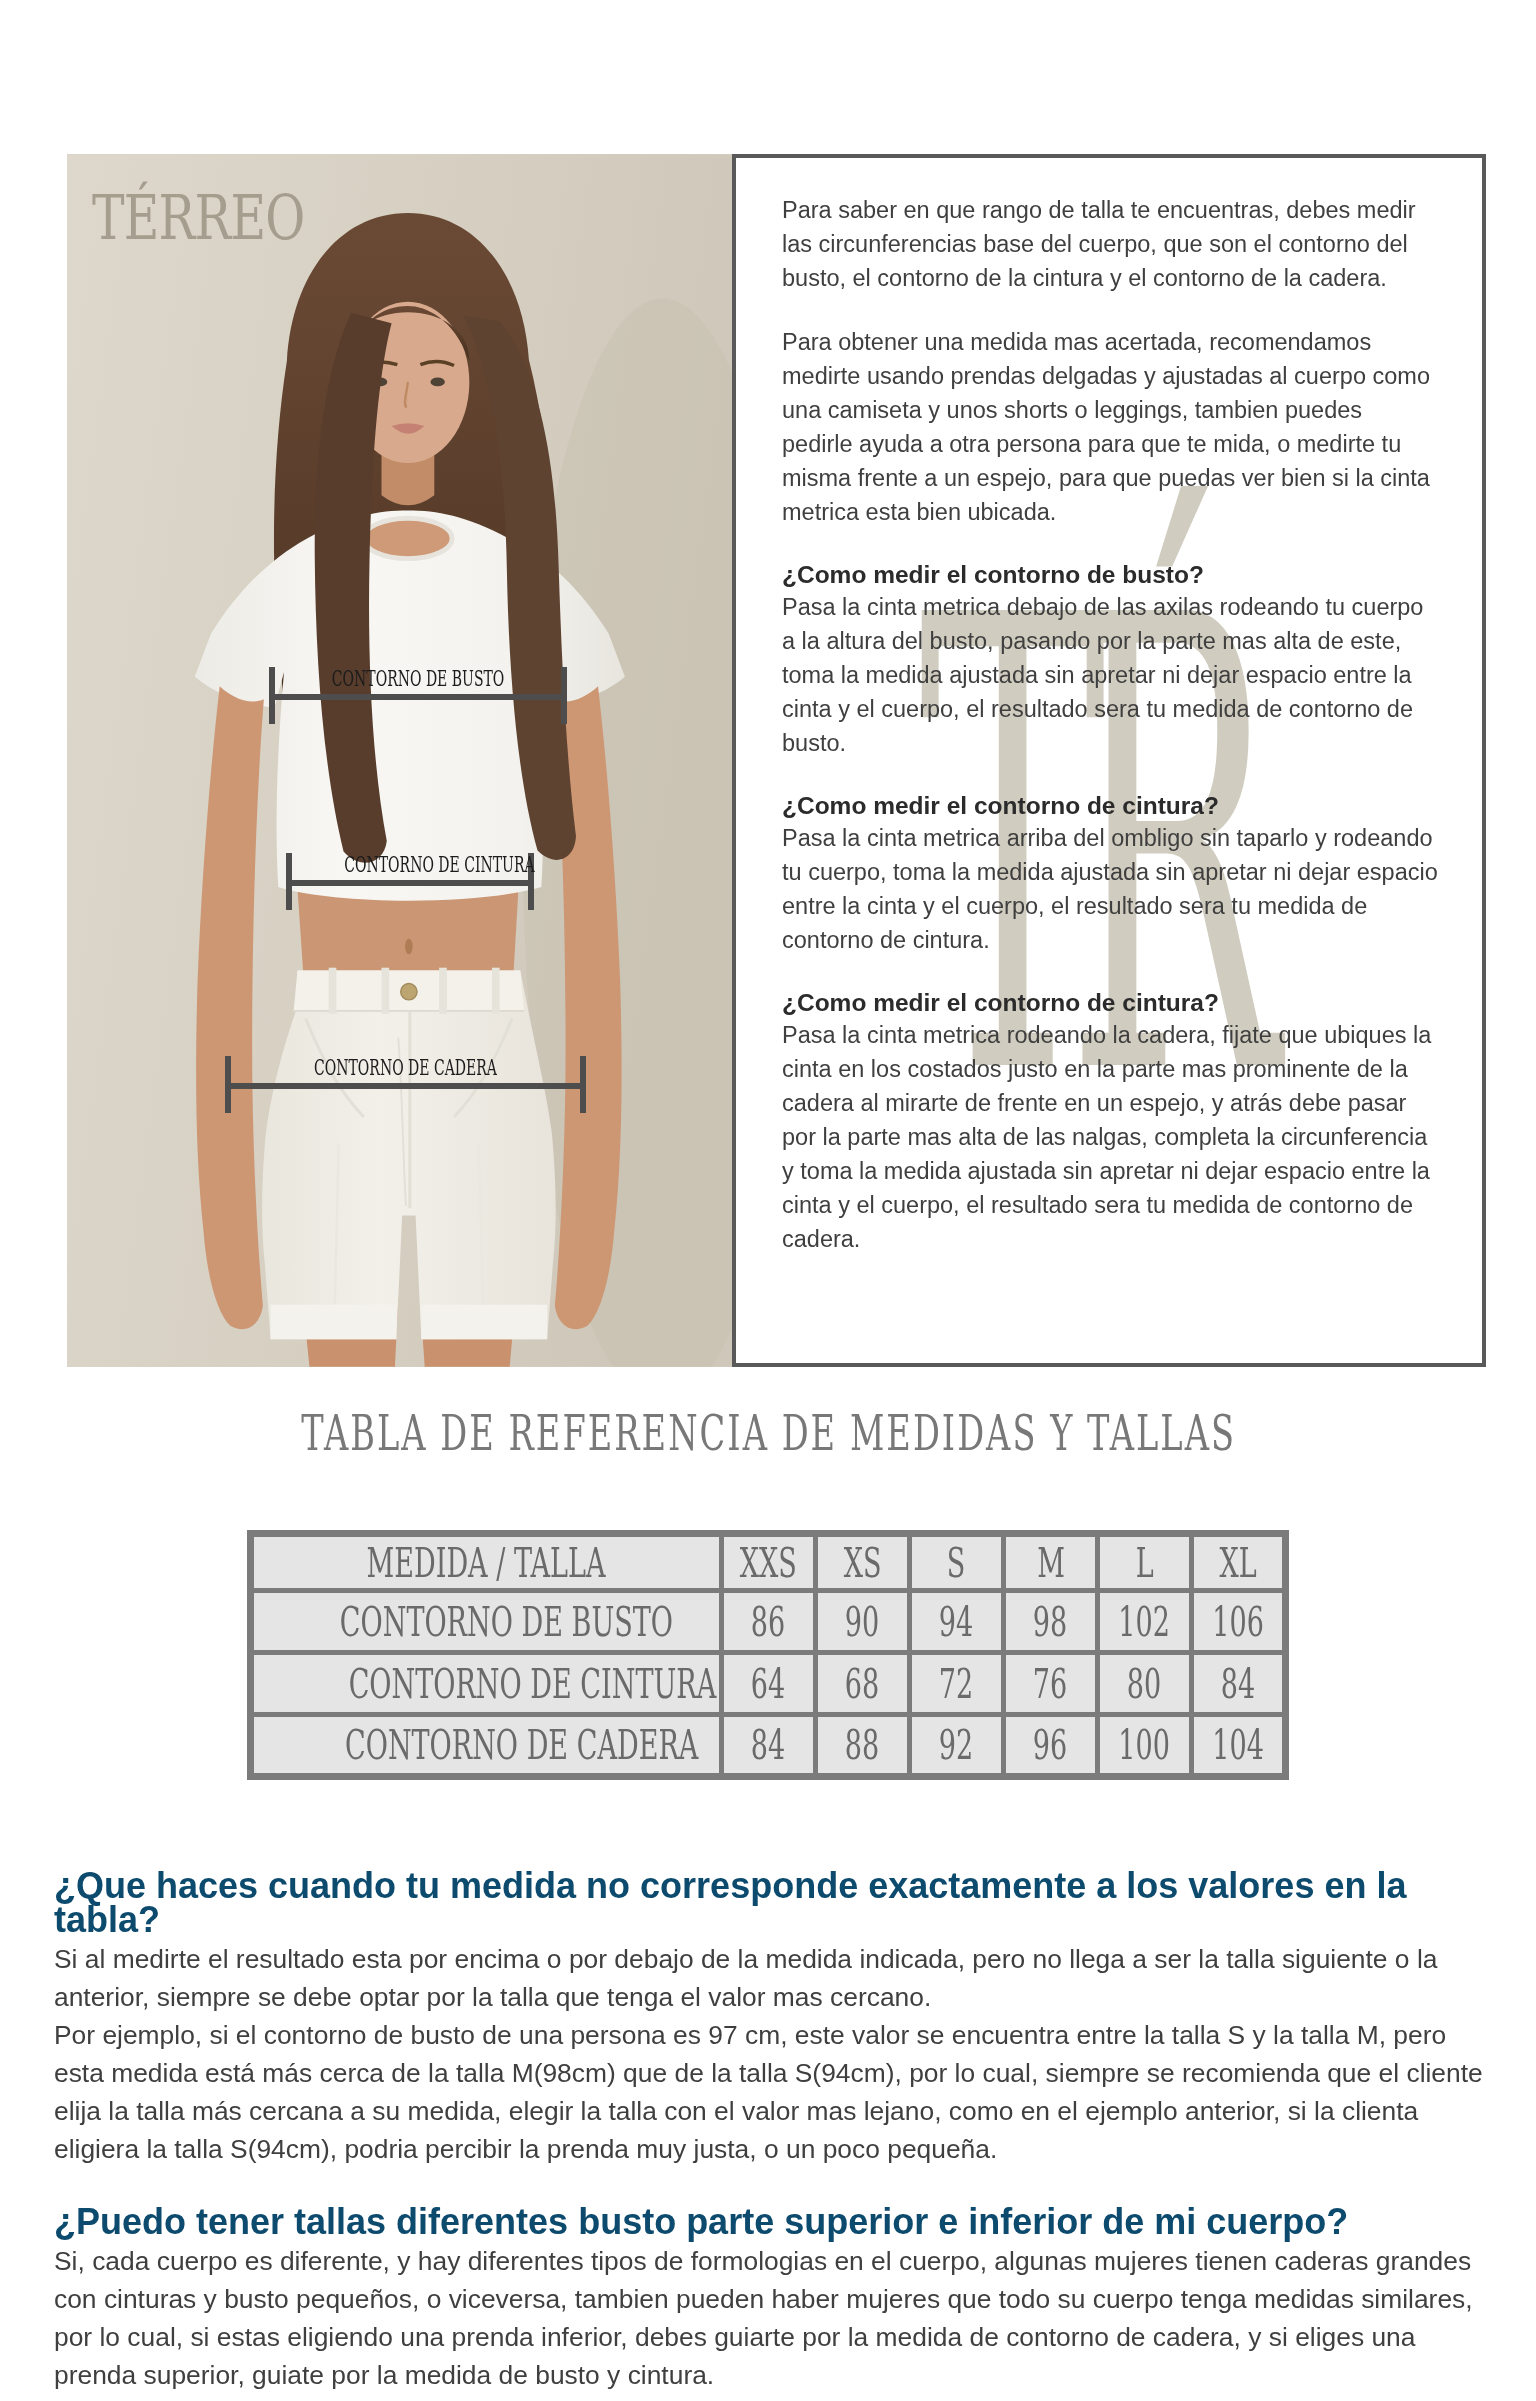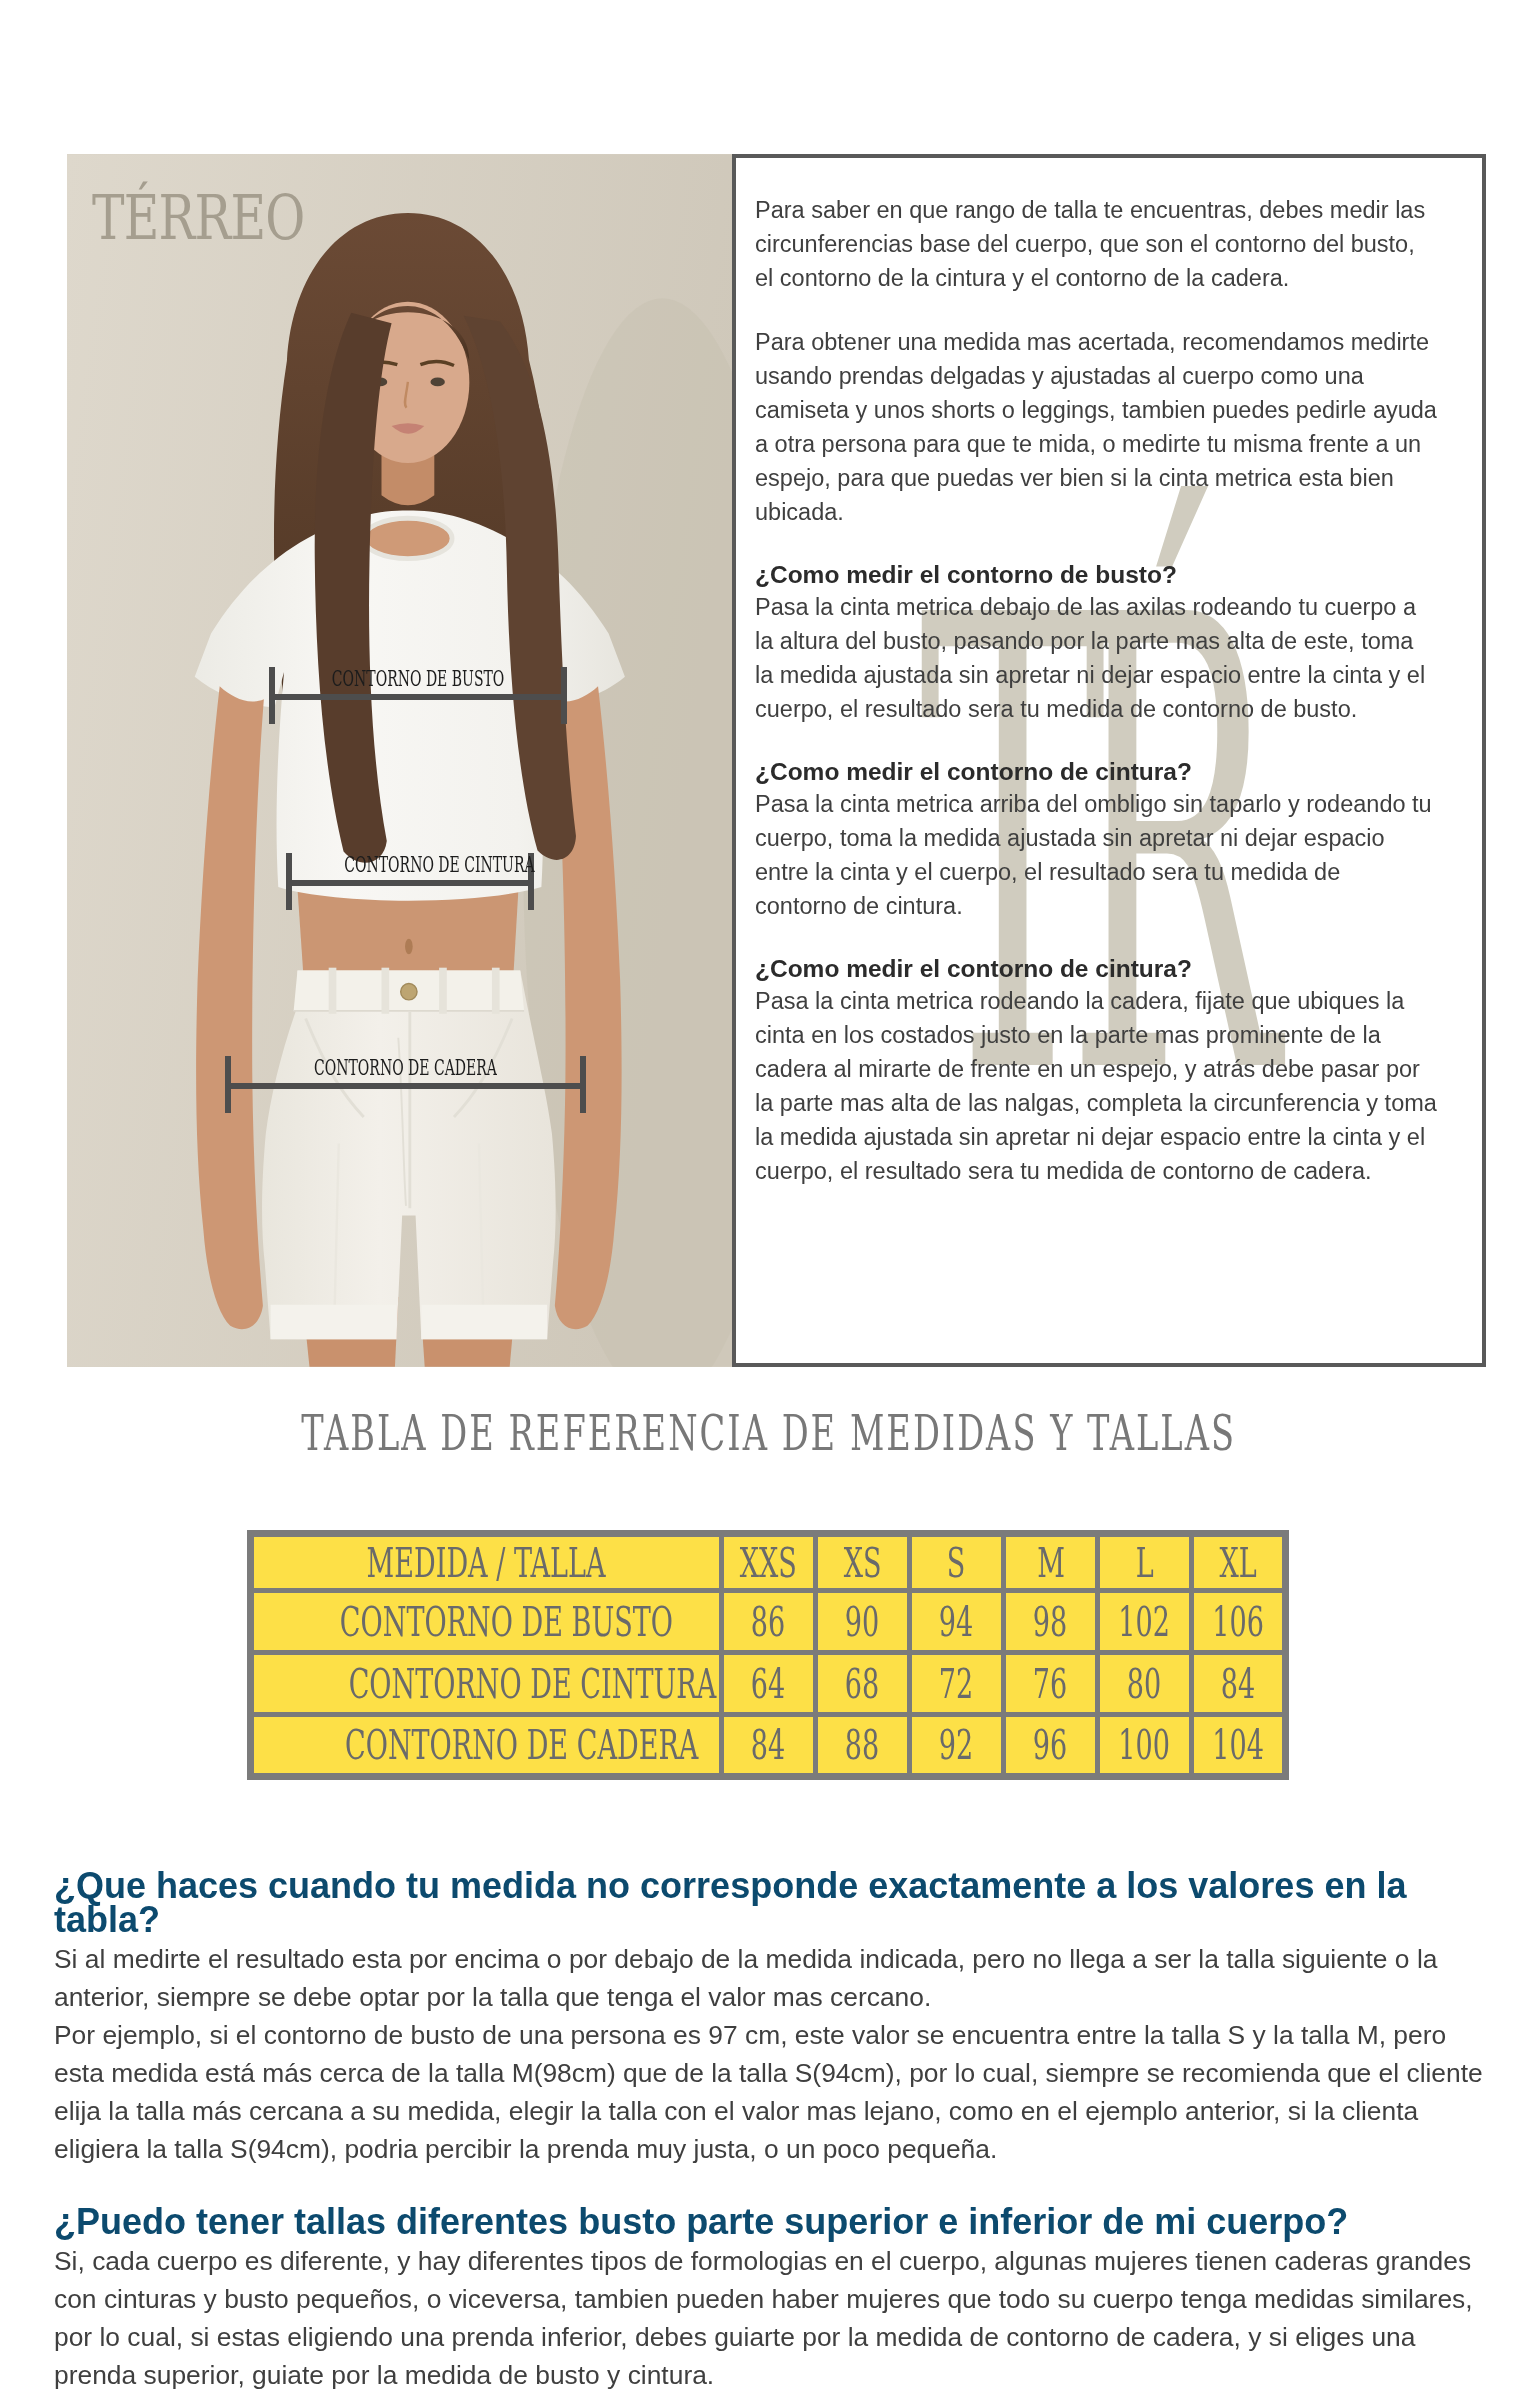--- a/index.html
+++ b/index.html
@@ -27,31 +27,31 @@
   .m-cap.left{left:0;} .m-cap.right{right:0;}
   .m-label{position:absolute;left:0;right:0;top:-1.9px;text-align:center;color:#1c1c1c;
            font-size:22.6px;font-family:"DejaVu Serif",serif;}
   .m-label .cond{transform:scaleX(.62);transform-origin:center center;}
 
   
   .infobox{position:absolute;left:732px;top:154px;width:754px;height:1213px;box-sizing:border-box;
            border:4.3px solid #595959;background:#ffffff;overflow:hidden;}
   .watermark{position:absolute;left:183px;top:379px;z-index:0;font-size:624px;line-height:1;
              color:#c8c4b4;opacity:.85;letter-spacing:-.14em;}
-  .box-content{position:relative;z-index:1;padding:35px 44px 24px 19px;color:#3f3f3f;
+  .box-content{position:relative;z-index:1;padding:35px 44px 24px 46px;color:#3f3f3f;
                font-size:23.5px;line-height:34px;}
   .box-content p{margin:0 0 30px 0;}
   .box-content .sec p{margin:0;}
   .box-content h3{margin:0;font-size:24.5px;line-height:31px;color:#2b2b2b;font-weight:bold;}
   .box-content .sec{margin:0 0 30px 0;}
   .box-content .sec:last-child{margin-bottom:0;}
 
   
   table.size-table{position:absolute;left:247px;top:1530px;width:1042px;border-collapse:collapse;
-                   table-layout:fixed;background:#fde047;border:7.2px solid #7b7b7b;padding-left:48px;}
+                   table-layout:fixed;background:#e5e5e5;border:7.2px solid #7b7b7b;padding-left:48px;}
   table.size-table td,table.size-table th{border:5.3px solid #7b7b7b;text-align:center;vertical-align:middle;
                    color:#6a6a6a;padding:0;}
   table.size-table .hrow{height:57px;}
   table.size-table .drow{height:62px;}
   .cell-txt{font-size:41px;transform:scaleX(.66);transform-origin:center center;}
   col.c-label{width:471px;}
 
   
   .faq{position:absolute;left:54px;top:1869px;width:1431px;color:#3f3f3f;}
   .faq h3{margin:0 0 2.9px 0;font-size:36px;line-height:34px;color:#0c4a6e;font-weight:bold;}

